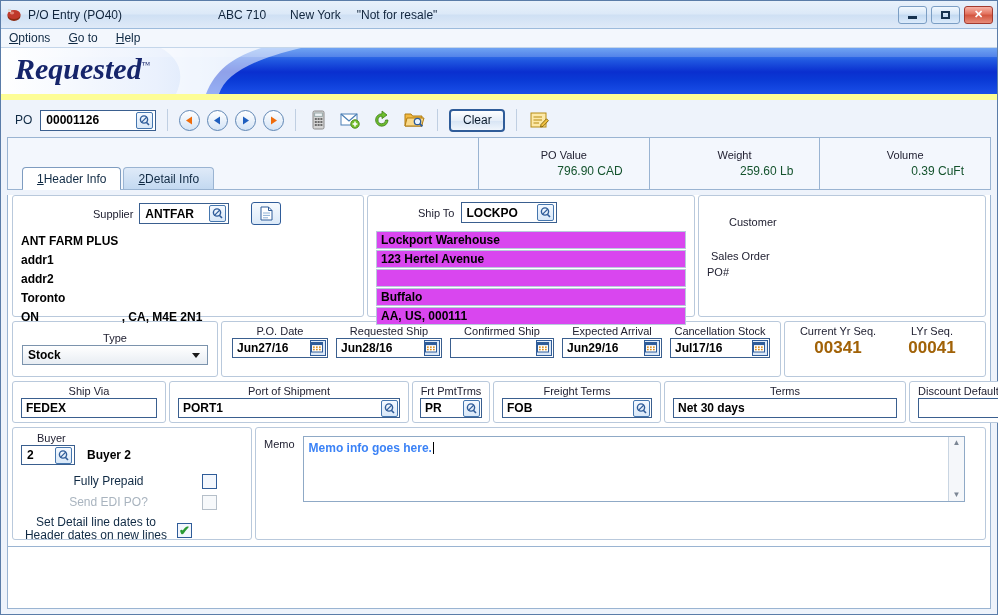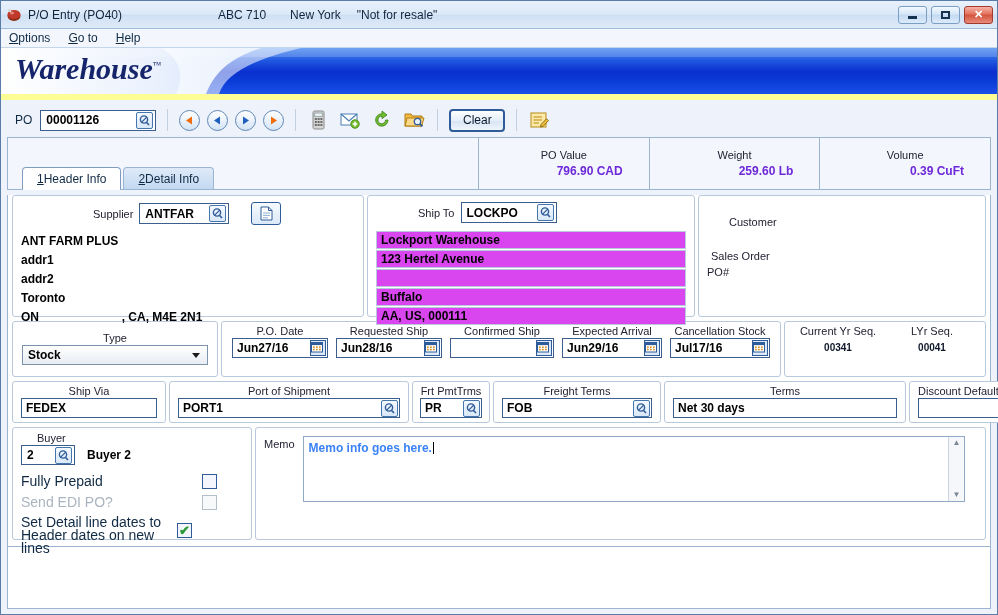--- a/index.html
+++ b/index.html
@@ -104,21 +104,21 @@
   .summary-row{
     position:relative;height:53px;box-sizing:border-box;margin:0 6px;
     border:1px solid #9ab4d2;background:#f3f7fd;display:flex;
   }
   .summary-left{flex:0 0 470px;}
   .summary-cell{
     flex:1 1 0;border-left:1px solid #9ab4d2;display:flex;flex-direction:column;
     align-items:center;justify-content:center;
   }
   .summary-cell .lbl{font-size:11px;color:#223;margin-bottom:3px;}
-  .summary-cell .val{font-size:12px;font-weight:bold;color:#6d28d9;align-self:flex-end;margin-right:26px;}
+  .summary-cell .val{font-size:12px;font-weight:normal;color:#14532d;align-self:flex-end;margin-right:26px;}
   
   .tabs{position:absolute;left:14px;bottom:0;display:flex;align-items:flex-end;z-index:3;}
   .tab{
     height:22px;box-sizing:border-box;padding:0 14px;display:flex;align-items:center;
     font-size:12px;color:#102a44;border:1px solid #9ab4d2;border-bottom:none;
     border-radius:4px 4px 0 0;margin-right:2px;
   }
   .tab.active{background:#ffffff;border-color:#7e9cc0;position:relative;}
   .tab.active:after{content:"";position:absolute;left:0;right:0;bottom:-1px;height:1px;background:#ffffff;}
   .tab.inactive{background:linear-gradient(to bottom,#dfeaf8,#c3d9f1);}
@@ -156,27 +156,27 @@
     width:16px;height:16px;flex:0 0 auto;border:1px solid #2f5c99;box-sizing:border-box;
     background:#dce9f8;position:relative;
   }
   .selectbox{
     height:20px;box-sizing:border-box;border:1px solid #7b93ad;
     background:linear-gradient(to bottom,#ffffff,#e8edf3);
     display:flex;align-items:center;padding:0 2px 0 5px;
   }
   .selectbox .txt{flex:1 1 auto;font-size:12px;font-weight:bold;color:#000;}
   .selectbox .caret{width:0;height:0;border-left:4px solid transparent;border-right:4px solid transparent;border-top:5px solid #1a1a1a;margin-right:5px;}
-  .roval{font-size:10px;font-weight:bold;color:#0f172a;height:20px;line-height:20px;}
+  .roval{font-size:17px;font-weight:bold;color:#a16207;height:20px;line-height:20px;}
   
   .row-bottom{display:flex;margin:4px 4px 6px 4px;height:113px;}
   .buyer-box{flex:0 0 240px;margin-right:3px;padding:4px 8px 0 8px;}
   .memo-box{flex:1 1 auto;padding:8px 10px 0 8px;display:flex;}
   .chk-line{display:flex;align-items:center;margin-top:6px;}
-  .chk-text{font-size:14px;color:#102a44;flex:1 1 auto;line-height:13px;}
+  .chk-text{font-size:12px;color:#102a44;flex:1 1 auto;line-height:13px;text-align:center;}
   .chk-text.disabled{color:#a9b4bf;}
   .chkbox{
     width:15px;height:15px;box-sizing:border-box;border:1px solid #2f5c99;background:#f3f7fd;
     flex:0 0 auto;position:relative;margin-left:6px;
   }
   .chkbox.disabled{border-color:#b5bfc9;background:#f7f9fb;}
   .chkbox .tick{position:absolute;left:0;top:0;right:0;bottom:0;display:flex;align-items:center;justify-content:center;color:#2a9a33;font-size:13px;font-weight:bold;line-height:1;}
   .memo-label{font-size:11px;color:#223;margin-right:8px;margin-top:2px;}
   .memo-area{
     flex:1 1 auto;height:66px;box-sizing:border-box;border:1px solid #8fa9c6;background:#fff;
@@ -252,21 +252,21 @@
             <stop offset="60%" stop-color="#eaf1fd"></stop>
             <stop offset="100%" stop-color="#cfe0fa"></stop>
           </linearGradient>
         </defs>
         <rect x="0" y="0" width="998" height="46" fill="url(#bgrad)"></rect>
         <path d="M0,0 L260,0 C235,8 215,20 205,46 L0,46 Z" fill="url(#wgrad)"></path>
         <path d="M160,0 L300,0 C250,12 225,26 218,46 L175,46 C186,22 174,8 160,0 Z" fill="#ffffff" opacity="0.55"></path>
         <rect x="0" y="0" width="998" height="9" fill="#ffffff" opacity="0.18"></rect>
       </svg>
     </div>
-    <div class="logo"><span>Warehouse</span><span class="tm">™</span></div>
+    <div class="logo"><span>Requested</span><span class="tm">™</span></div>
     <div class="ystripe"></div>
     <div class="wbase"></div>
   </div>
 
   <div class="toolbar">
     <div class="tb-label">PO</div>
     <div class="lookup-field" style="width:116px">
       <input style="width: 88px;" value="00001126">
       <div class="mag-btn">
         <svg width="13" height="13" viewBox="0 0 13 13">

